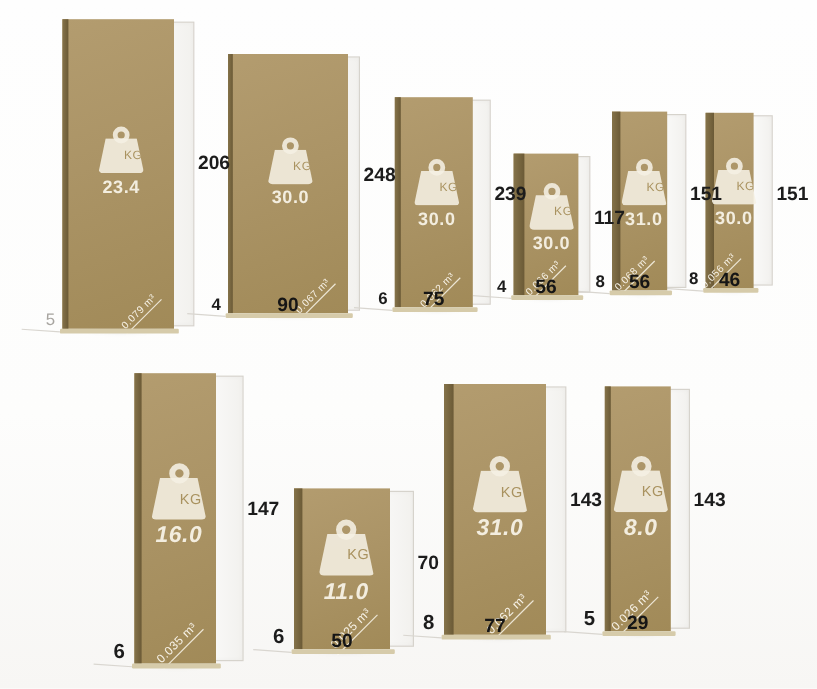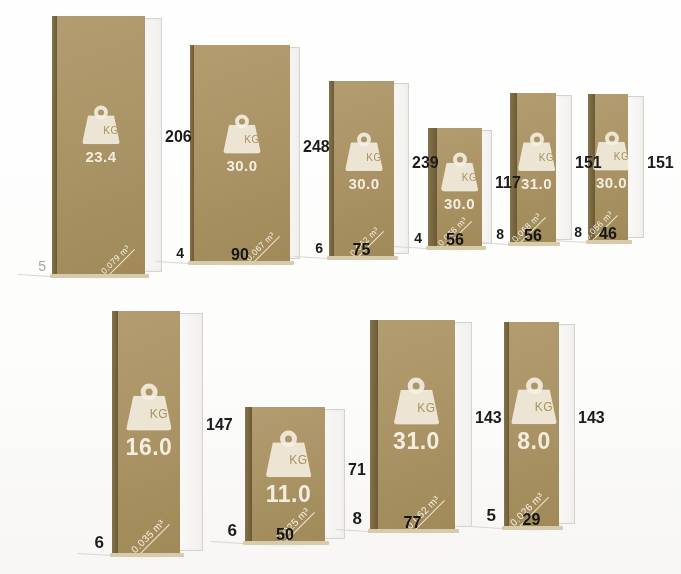--- a/index.html
+++ b/index.html
@@ -80,21 +80,21 @@
   }
   .baseline{
     position:absolute;left:-34px;bottom:-2px;width:32px;height:0;
     border-top:1px solid #d9d6d0;transform:rotate(4deg);z-index:1;
   }
   
   .row-bottom .height-label,.row-bottom .width-label{font-size:16px;}
   .row-bottom .thickness-label{font-size:17px;left:-30px;}
   .row-bottom .w-body{width:46px;height:35px;}
   .row-bottom .w-kg{font-size:12px;}
-  .row-bottom .w-val{font-size:23px;}
+  .row-bottom .w-val{font-size:19px;font-style:italic;}
   .row-bottom .knob{width:7px;height:7px;border-width:5px;margin-bottom:-5px;}
   .row-bottom .volume{font-size:10px;bottom:28px;}
   
   .b1 .thickness-label{color:#a8a5a0;font-weight:normal;}
 </style>
 </head>
 <body>
 
 <div class="canvas">
 
@@ -252,21 +252,21 @@
         <div class="knob"></div>
         <div class="w-body">
             <span class="w-kg">KG</span>
           </div>
         <div class="w-val">11.0</div>
       </div>
       <div class="volume">0.025 m³</div>
       <div class="width-label">50</div>
     </div>
     <div class="foot"></div>
-    <div class="height-label">71</div>
+    <div class="height-label">70</div>
     <div class="thickness-label">6</div>
     <div class="baseline"></div>
   </div>
 
   <div class="board row-bottom b9" style="--ext:15px;--edge:8px;left:370px;top:320px;width:85px;height:209px;">
     <div class="shadow"></div>
     <div class="frame"></div>
     <div class="face">
       <div class="edge"></div>
       <div class="weight-group">

